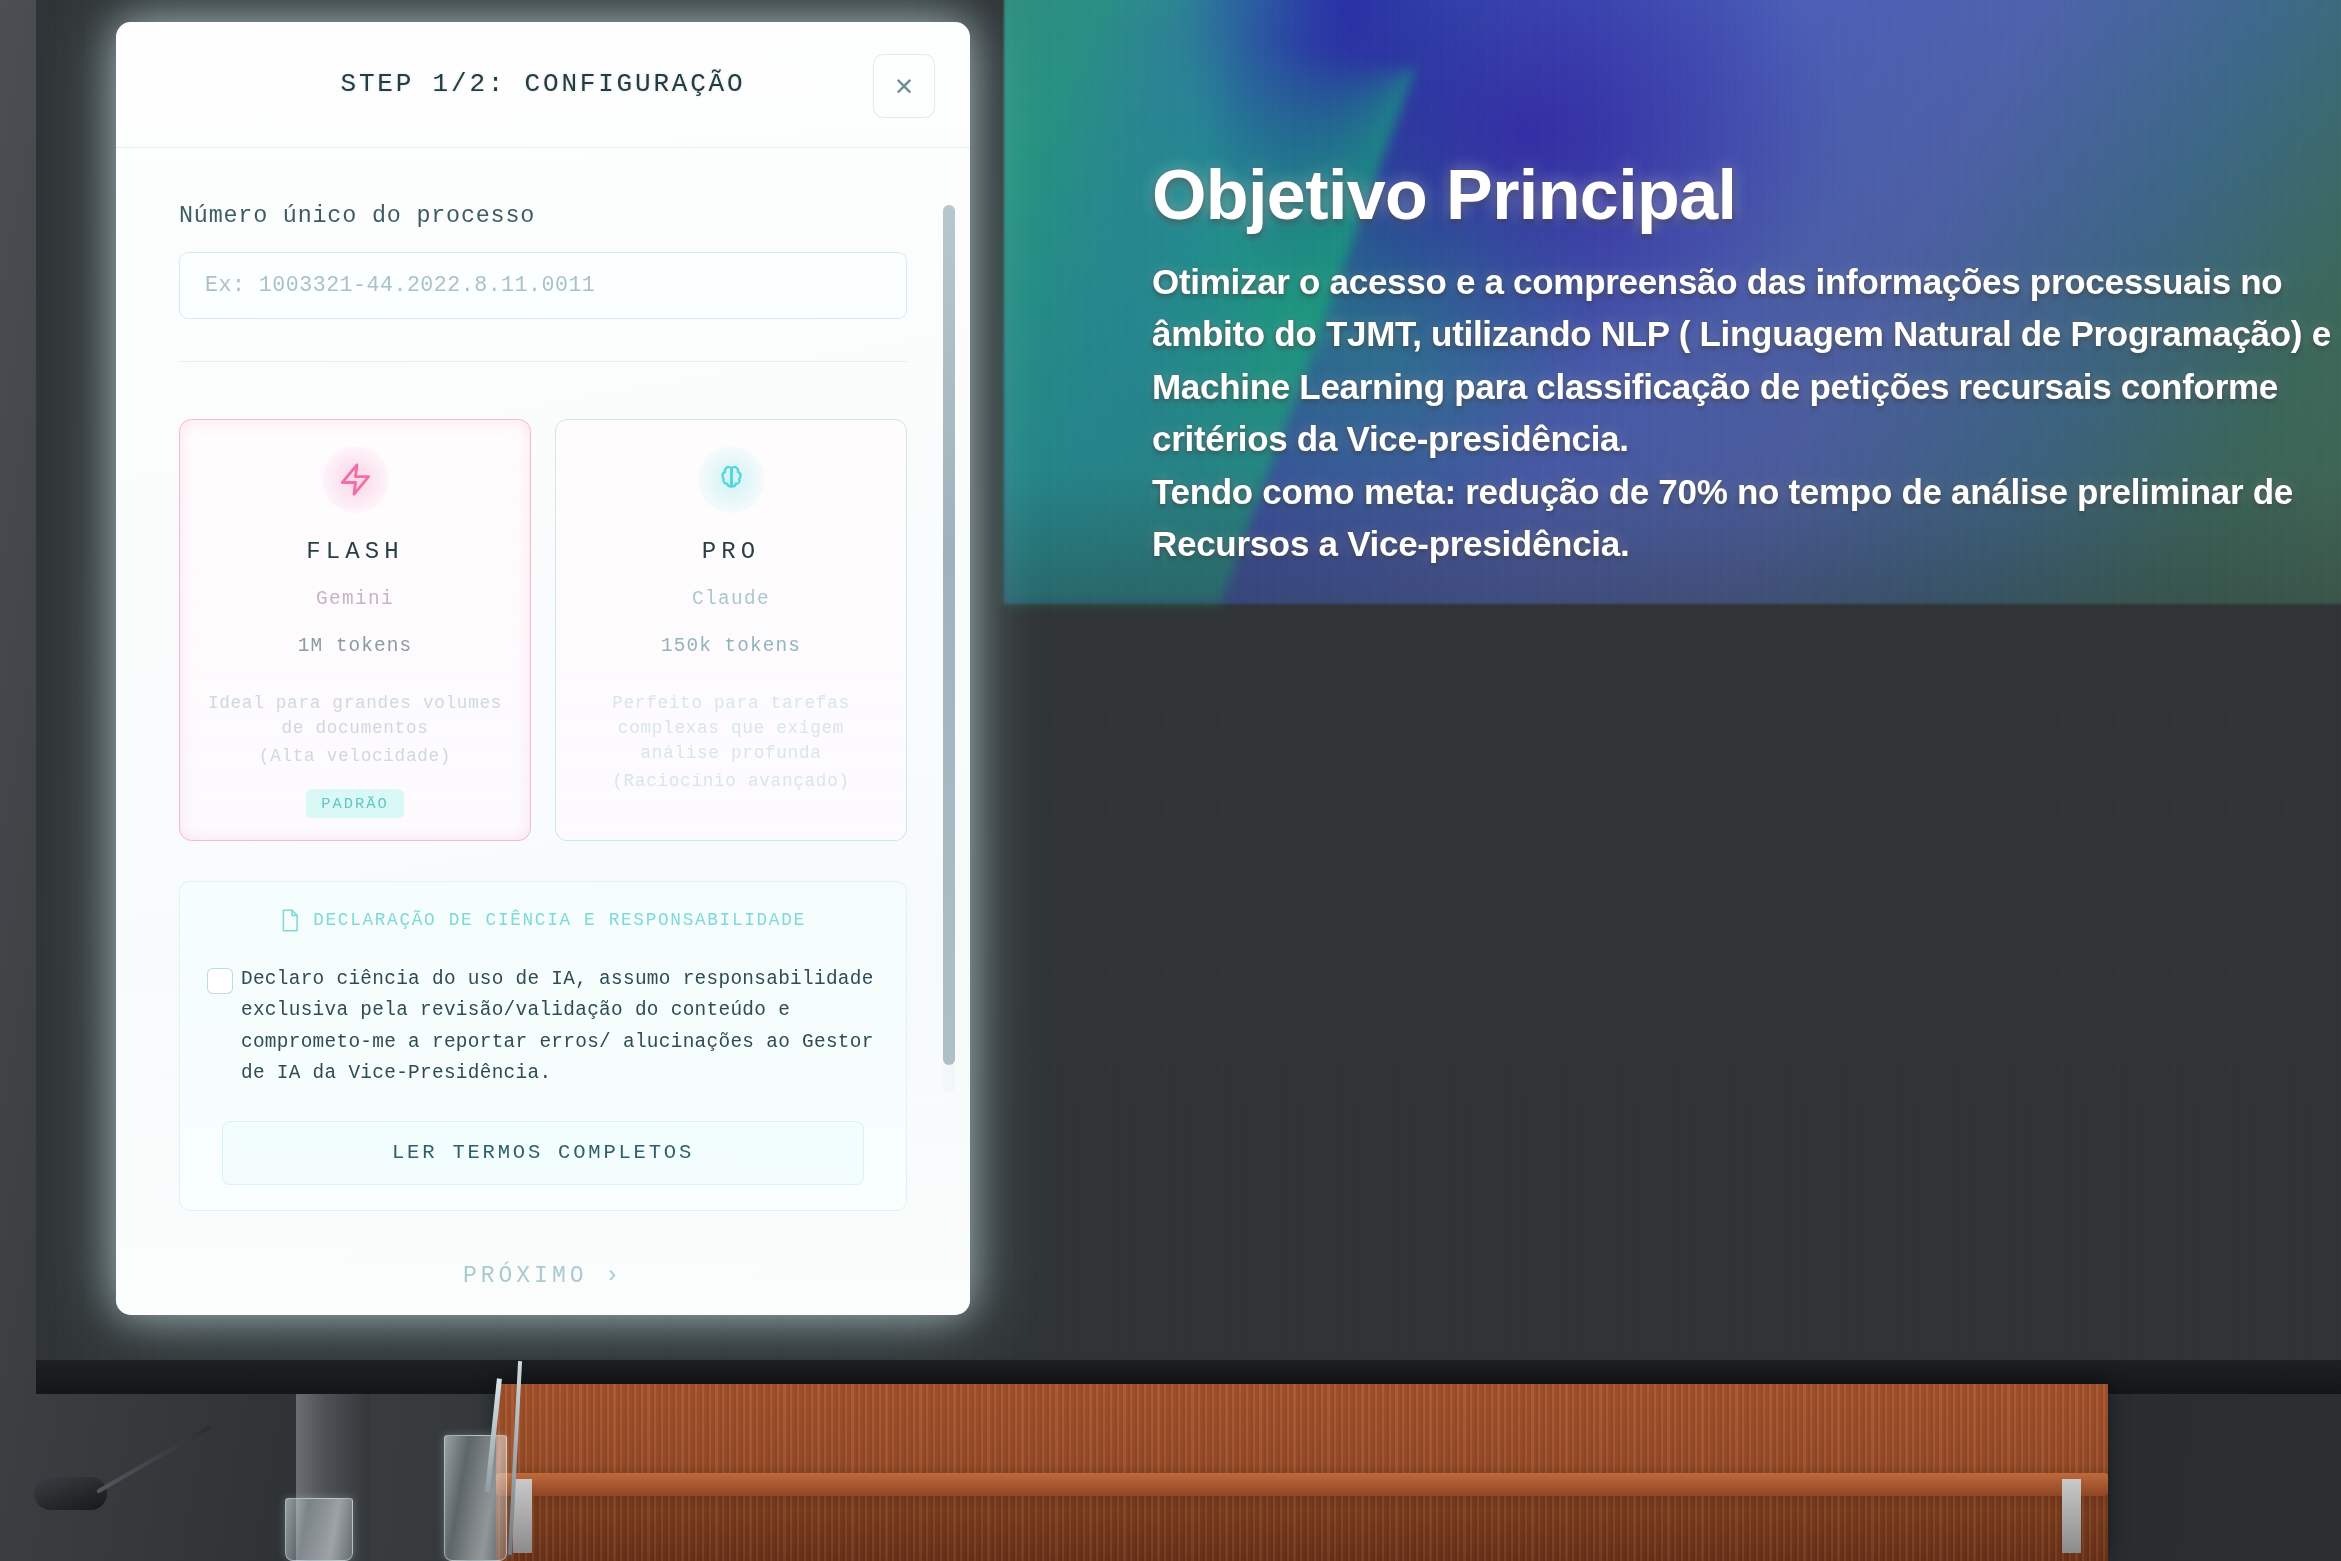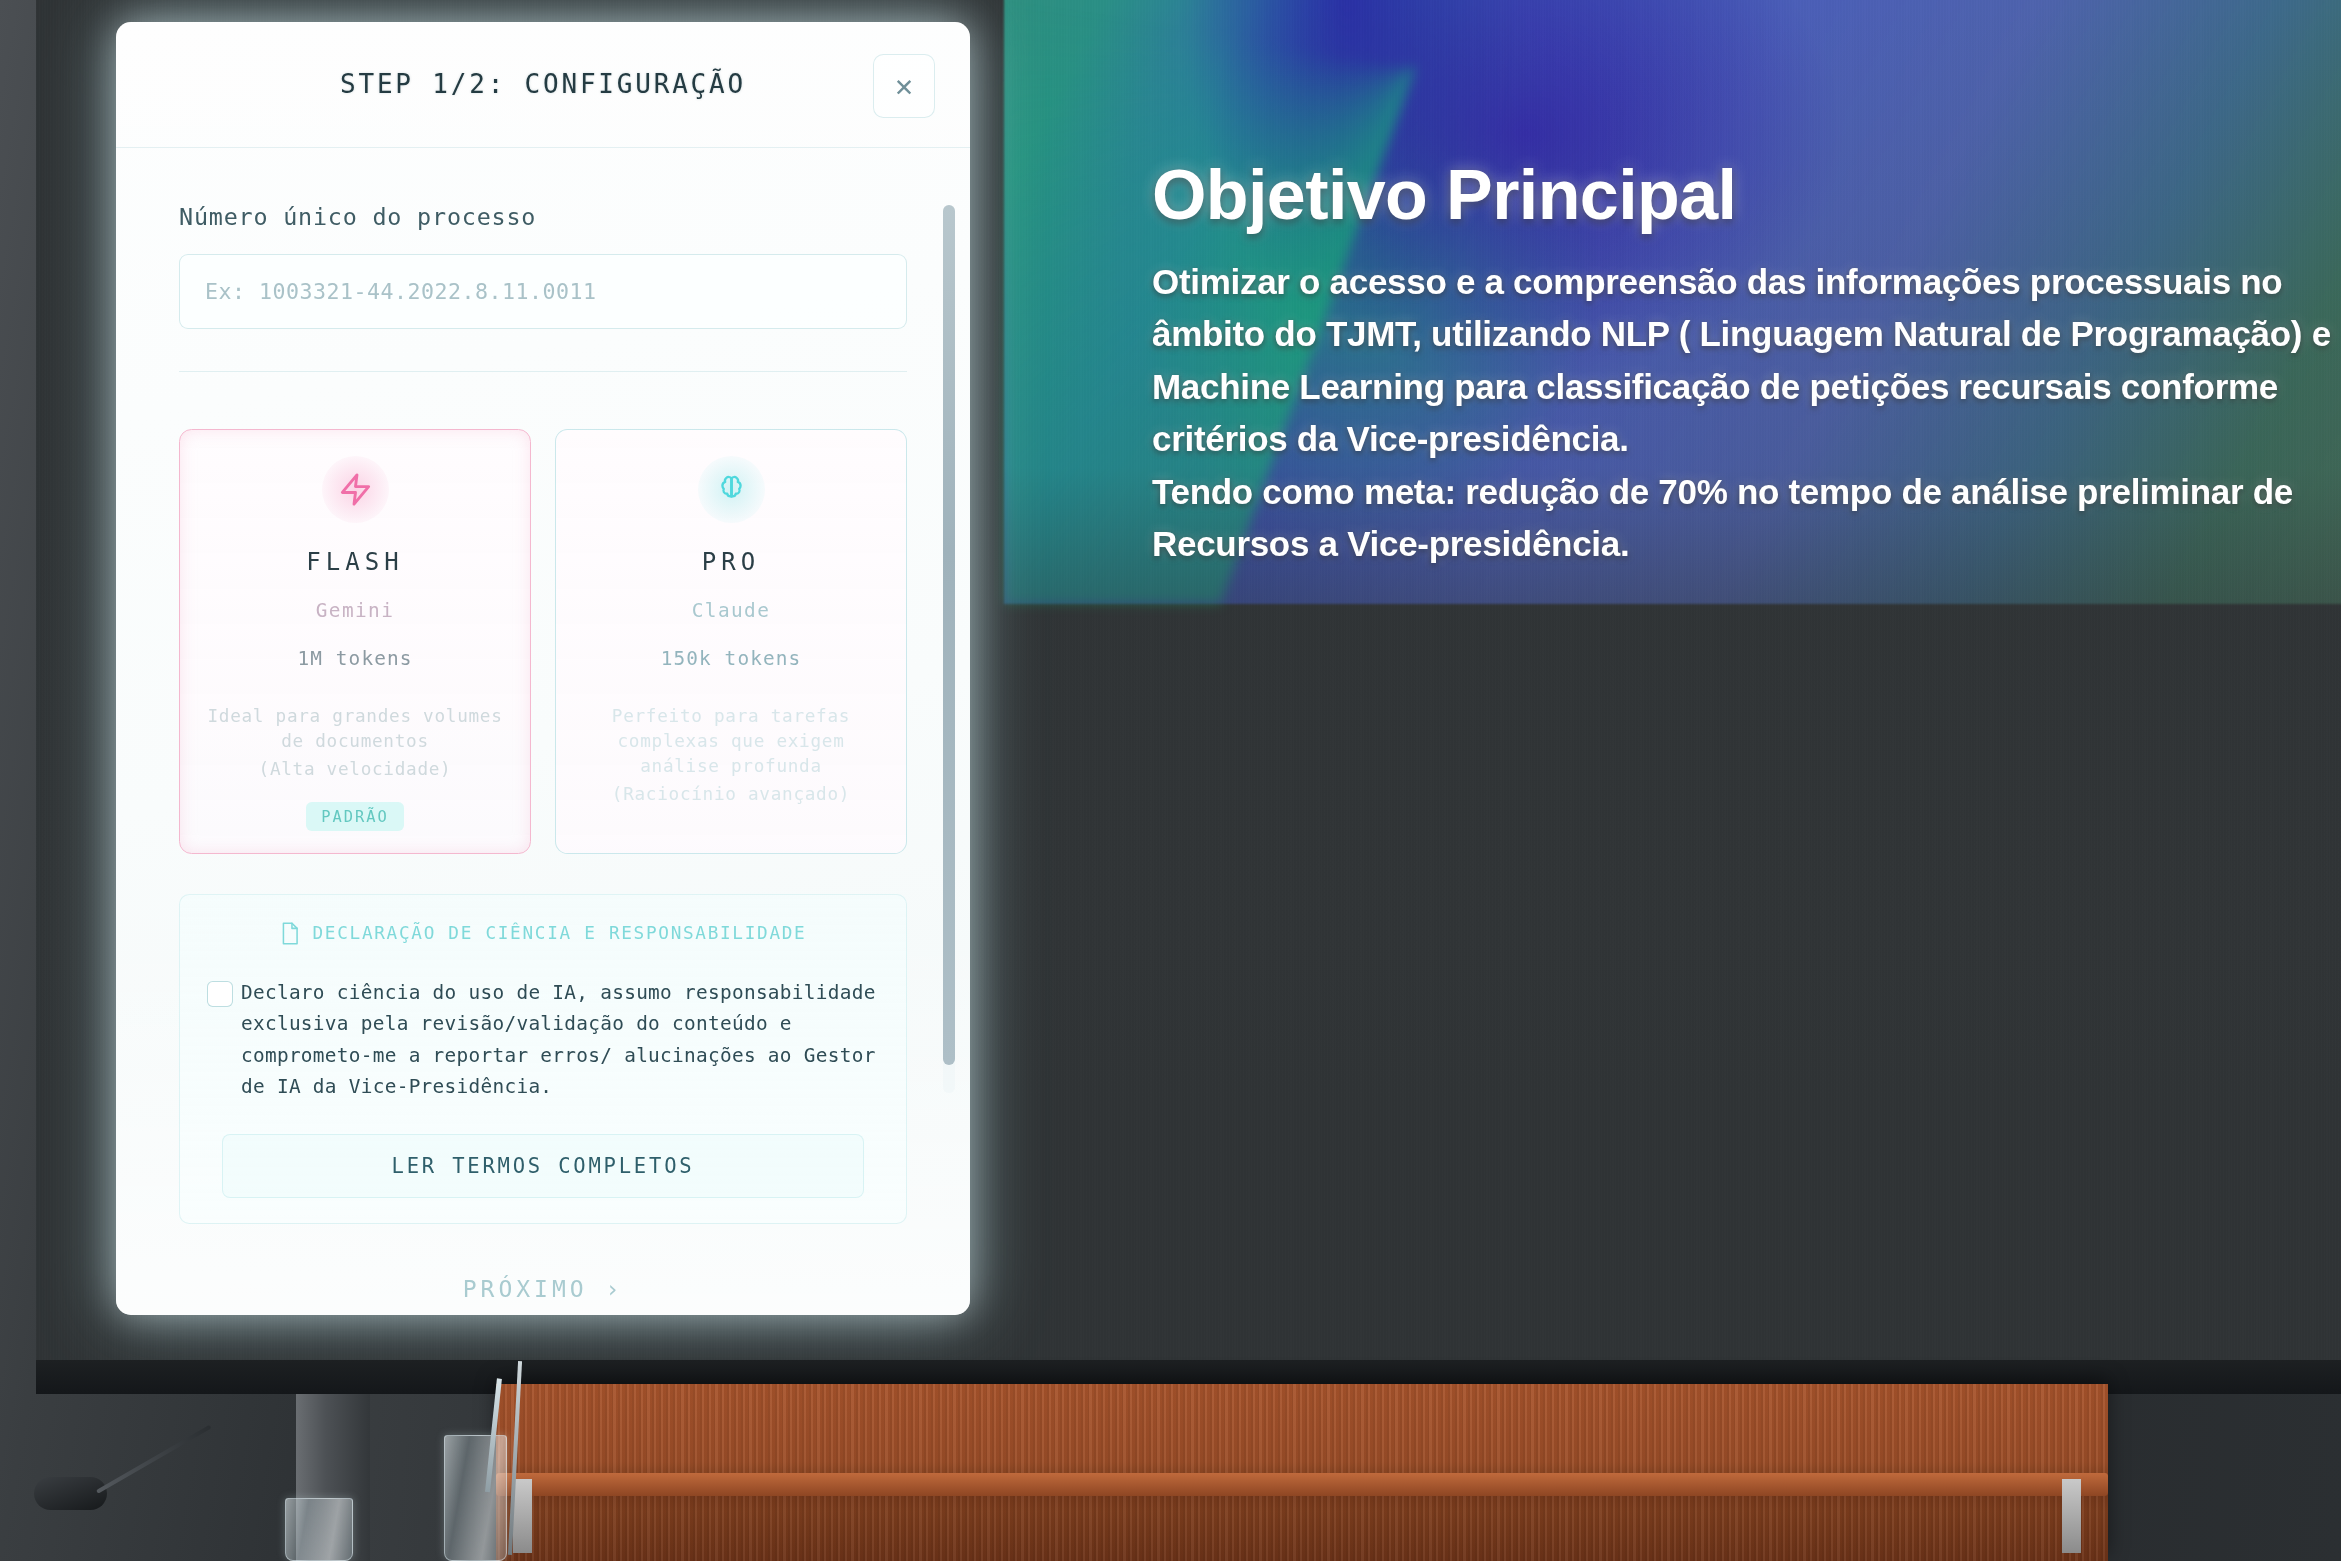--- a/index.html
+++ b/index.html
@@ -89,20 +89,21 @@
   .slide-para.spaced{ margin-top:42px; }
 
   
   .modal{
     position:absolute; left:80px; top:21.6px; width:854px; height:1293px;
     background:linear-gradient(170deg,#fdfefe 0%,#f9fcfc 55%,#f2f8f8 100%);
     border-radius:15px;
     box-shadow:0 0 68px rgba(190,235,240,.55), 0 0 34px rgba(255,255,255,.35);
     overflow:hidden;
     filter:blur(0.3px);
+    font-family:Liberation Mono, monospace;
   }
   .modal-glow{
     position:absolute; inset:0; pointer-events:none;
     background:linear-gradient(180deg,rgba(255,255,255,.5) 0%,rgba(255,255,255,0) 16%,rgba(255,255,255,0) 70%,rgba(255,255,255,.75) 100%);
   }
   .modal-header{
     position:relative; height:126px; display:flex; align-items:center; justify-content:center;
     border-bottom:1.1px solid rgba(180,215,220,.35);
   }
   .modal-title{
@@ -115,21 +116,21 @@
     display:flex; align-items:center; justify-content:center;
     color:#6f8f98; font-size:30px; background:rgba(255,255,255,.5);
   }
 
   .modal-body{ position:relative; padding:55px 63px 0 63px; }
 
   .field-label{
     font-size:23.4px; color:#3f5c64; letter-spacing:0.8px; margin-bottom:23px;
   }
   .text-input{
-    height:75px; border:1.1px solid rgba(180,218,222,.55); border-radius:9px;
+    height:67px; border:1.1px solid rgba(180,218,222,.55); border-radius:9px;
     background:rgba(252,255,255,.75);
     display:flex; align-items:center; padding-left:25px;
   }
   .text-input .ph{ font-size:21.6px; color:#a9c2c8; letter-spacing:0.5px; }
 
   .divider{
     margin:42px 0 0 0; height:1.1px; background:rgba(185,218,222,.40);
   }
 
   

